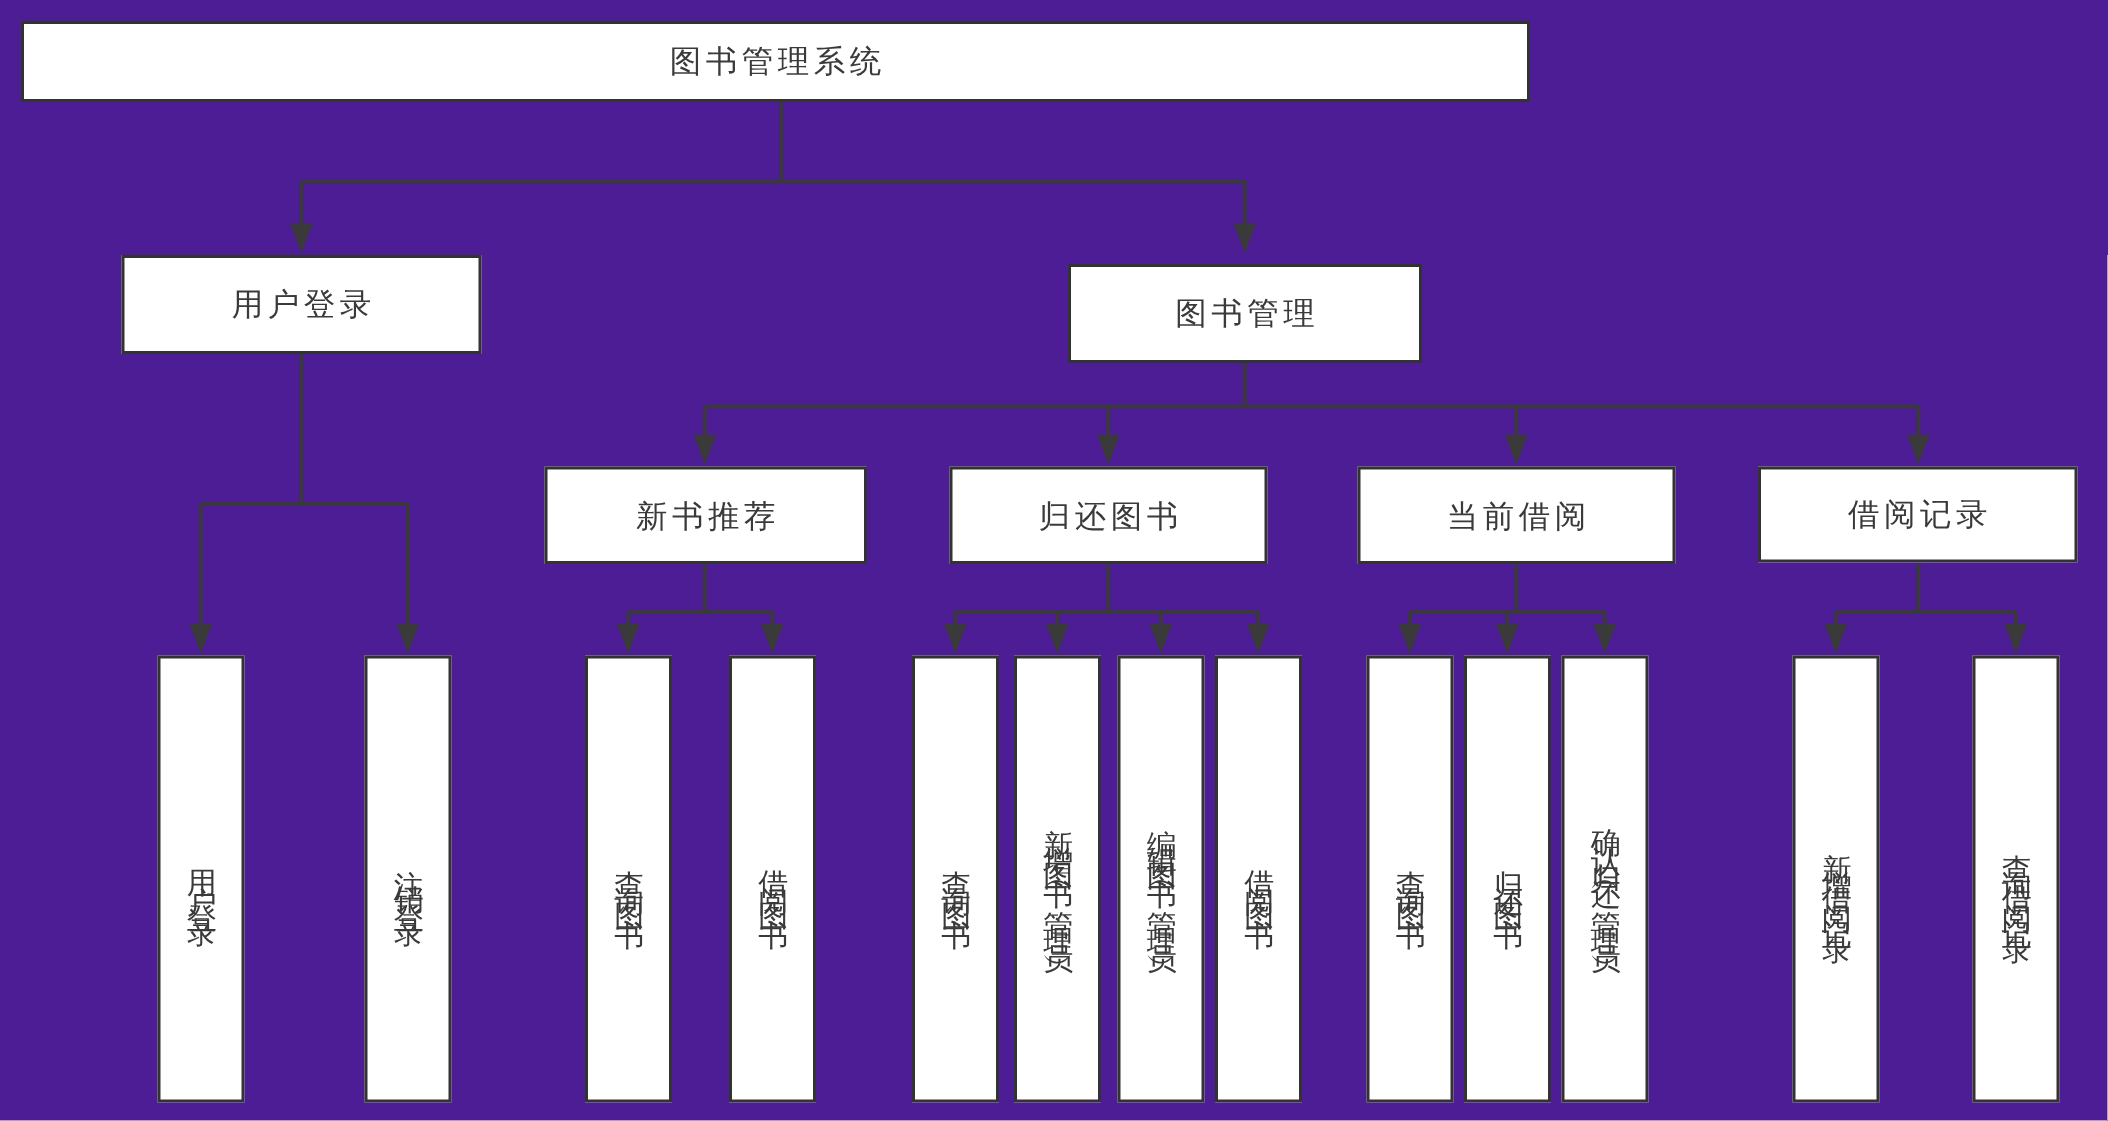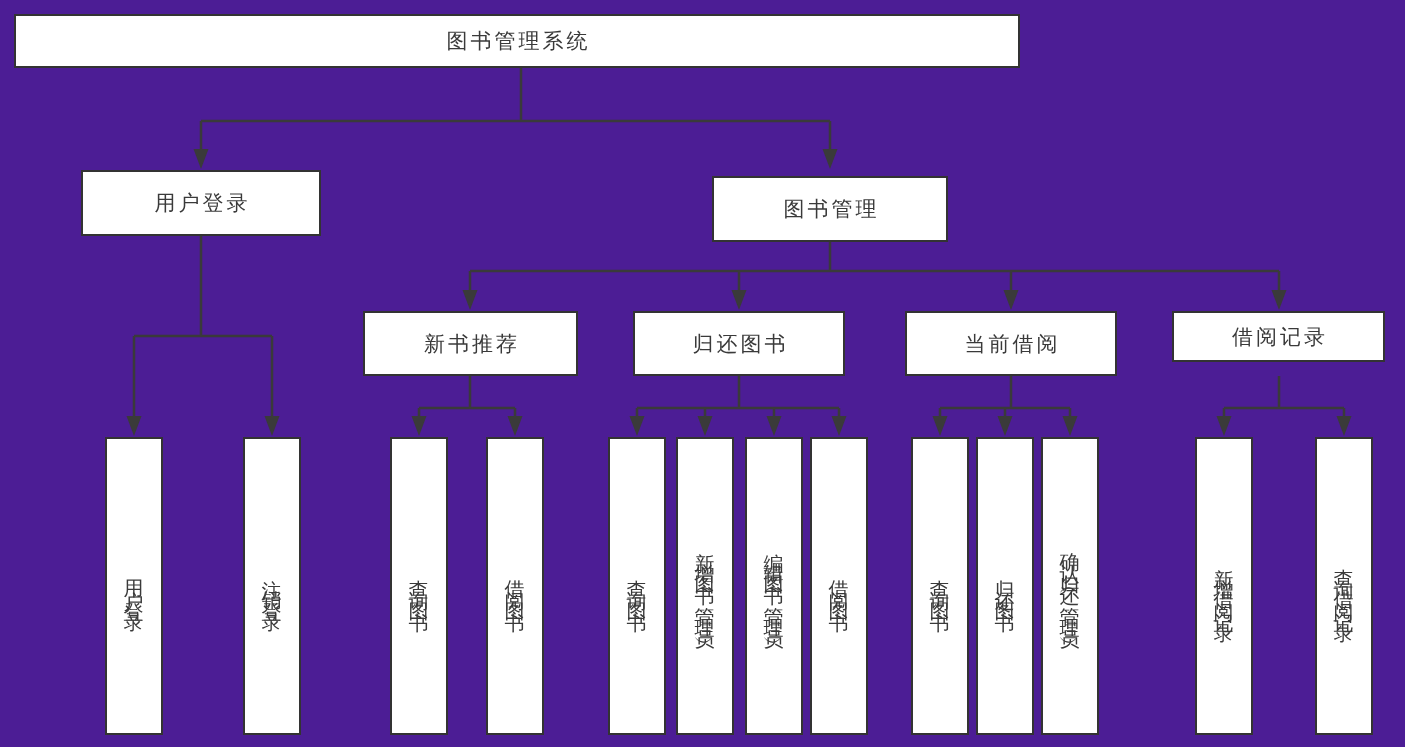--- a/index.html
+++ b/index.html
@@ -103,21 +103,21 @@
   </svg>
 
   <div class="node hbox" style="left:14px; top:14px; width:1006px; height:54px">图书管理系统</div>
 
   <div class="node hbox" style="left:81px; top:170px; width:240px; height:66px">用户登录</div>
   <div class="node hbox" style="left:712px; top:176px; width:236px; height:66px">图书管理</div>
 
   <div class="node hbox" style="left:363px; top:311px; width:215px; height:65px">新书推荐</div>
   <div class="node hbox" style="left:633px; top:311px; width:212px; height:65px">归还图书</div>
   <div class="node hbox" style="left:905px; top:311px; width:212px; height:65px">当前借阅</div>
-  <div class="node hbox" style="left:1172px; top:311px; width:213px; height:51px">借阅记录</div>
+  <div class="node hbox" style="left:1172px; top:311px; width:213px; height:64px">借阅记录</div>
 
   <div class="node vbox" style="left:105px; top:437px">用户登录</div>
   <div class="node vbox" style="left:243px; top:437px">注销登录</div>
 
   <div class="node vbox" style="left:390px; top:437px">查询图书</div>
   <div class="node vbox" style="left:486px; top:437px">借阅图书</div>
 
   <div class="node vbox" style="left:608px; top:437px">查询图书</div>
   <div class="node vbox" style="left:676px; top:437px">新增图书（管理员）</div>
   <div class="node vbox" style="left:745px; top:437px">编辑图书（管理员）</div>

